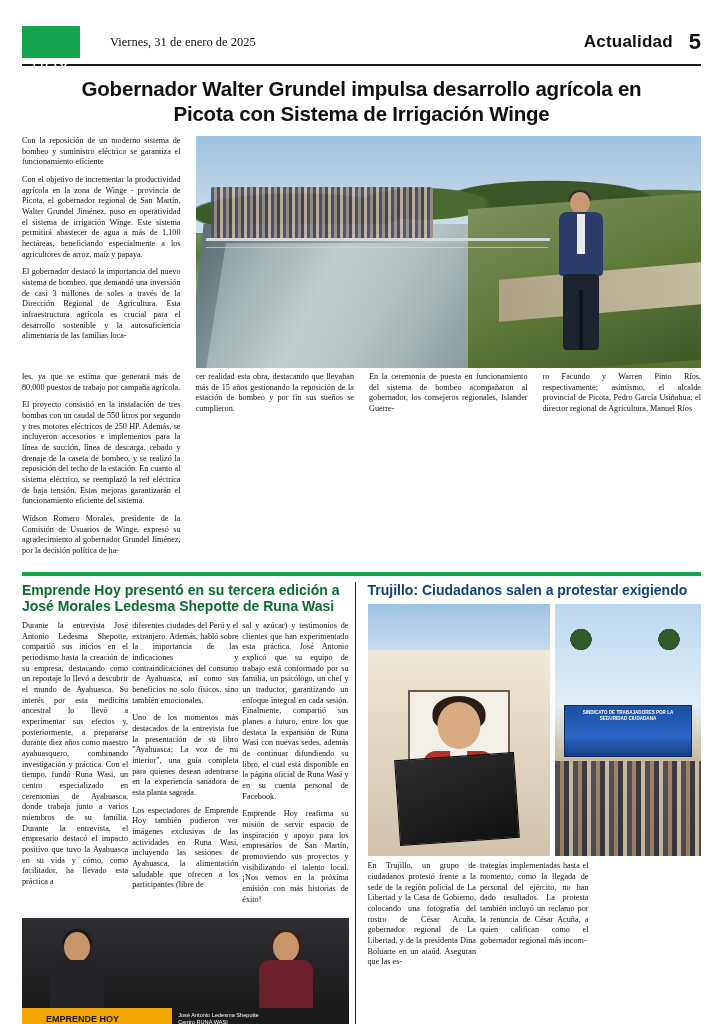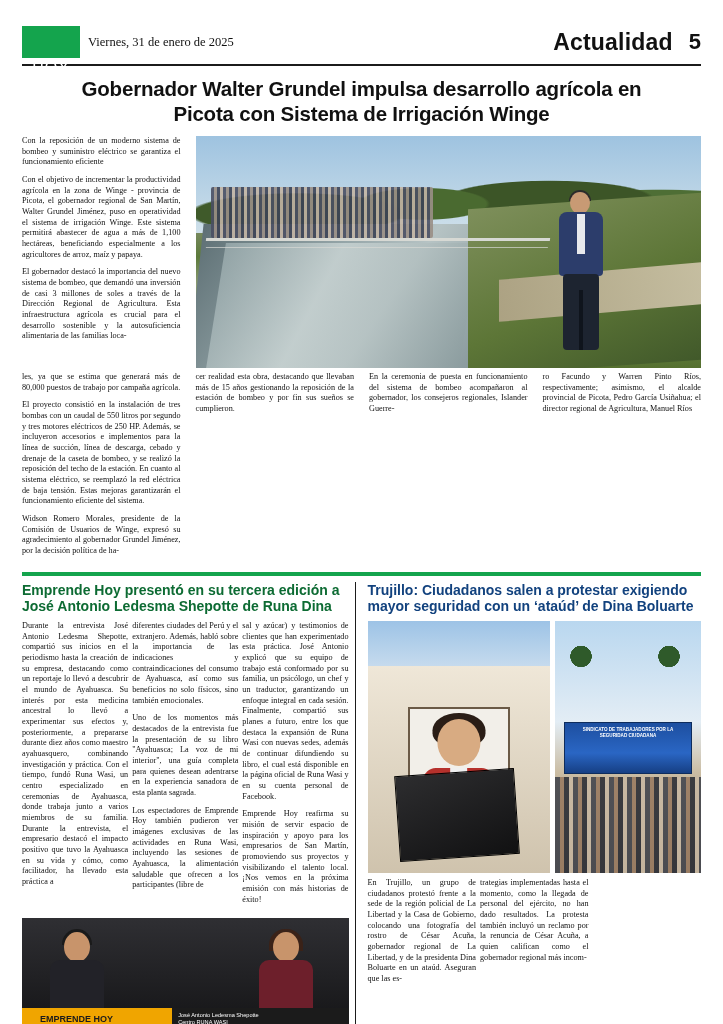--- a/index.html
+++ b/index.html
@@ -36,30 +36,30 @@
     display: flex;
     flex-direction: column;
     align-items: center;
     justify-content: center;
     line-height: 1;
     font-family: "Liberation Sans", sans-serif;
   }
   .logo .l1 { font-size: 8px; letter-spacing: .5px; font-weight: bold; }
   .logo .l2 { font-size: 16px; font-weight: normal; letter-spacing: 1px; margin-top: 44px; }
   .date {
-    margin-left: 8px;
+    margin-left: 30px;
     font-size: 12.5px;
     font-family: "Liberation Serif", serif;
     color: #111;
     flex: 1;
   }
   .section-name {
     font-family: "Liberation Sans", sans-serif;
     font-weight: bold;
-    font-size: 23px;
+    font-size: 17px;
     letter-spacing: .2px;
     margin-right: 16px;
   }
   .page-num {
     font-family: "Liberation Sans", sans-serif;
     font-weight: bold;
     font-size: 22px;
   }
 
   
@@ -204,21 +204,21 @@
   .ep-right .b { background: #6d1f2b; }
   .ep-right .hr2 { background: #3a2218; width: 34px; height: 22px; border-radius: 16px 16px 0 0; }
   .ep-bar {
     position: absolute; left: 0; bottom: 0; width: 100%; height: 22px;
     background: linear-gradient(90deg, #f0a500 0 46%, #1b1b1b 46% 100%);
     display: flex; align-items: center;
   }
   .ep-bar .lbl {
     font-family: "Liberation Sans", sans-serif;
     font-weight: bold; font-size: 9px; color: #1b1b1b;
-    padding-left: 18px; width: 46%;
+    padding-left: 24px; width: 46%;
   }
   .ep-bar .lbl2 {
     font-family: "Liberation Sans", sans-serif;
     font-size: 5.6px; color: #fff; padding-left: 6px; line-height: 1.25;
   }
 
   
   .truj-photos { display: grid; grid-template-columns: 1.25fr 1fr; column-gap: 5px; margin-bottom: 5px; }
   .tp {
     height: 252px; position: relative; overflow: hidden;
@@ -337,21 +337,21 @@
     </div>
   </div>
 
   <div class="divider-green"></div>
 
   <div class="band">
 
     <div class="band-left">
       <div class="subhead">
         <div>Emprende Hoy presentó en su tercera  edición a</div>
-        <div>José Antonio Ledesma Shepotte de Runa Dina</div>
+        <div>José Morales Ledesma Shepotte de Runa Wasi</div>
       </div>
       <div class="cols3">
         <div class="col">
           <p>Durante la entrevista José Antonio Ledesma Shepotte, compartió sus inicios en el periodismo hasta la creación de su empresa, destacando como un reportaje lo llevó a descubrir el mundo de Ayahuasca. Su interés por esta medicina ancestral lo llevó a experimentar sus efectos y, posteriormente, a prepararse durante diez años como maestro ayahuasquero, combinando investigación y práctica. Con el tiempo, fundó Runa Wasi, un centro especializado en ceremonias de Ayahuasca, donde trabaja junto a varios miembros de su familia. Durante la entrevista, el empresario destacó el impacto positivo que tuvo la Ayahuasca en su vida y cómo, como facilitador, ha llevado esta práctica a</p>
         </div>
         <div class="col">
           <p>diferentes ciudades del Perú y el extranjero. Además, habló sobre la importancia de las indicaciones y contraindicaciones del consumo de Ayahuasca, así como sus beneficios no solo físicos, sino también emocionales.</p>
           <p>Uno de los momentos más destacados de la entrevista fue la presentación de su libro "Ayahuasca; La voz de mi interior", una guía completa para quienes desean adentrarse en la experiencia sanadora de esta planta sagrada.</p>
           <p>Los espectadores de Emprende Hoy también pudieron ver imágenes exclusivas de las actividades en Runa Wasi, incluyendo las sesiones de Ayahuasca, la alimentación saludable que ofrecen a los participantes (libre de</p>
         </div>
@@ -378,21 +378,20 @@
             <div class="lbl2">José Antonio Ledesma Shepotte</div>
             <div class="lbl2">Centro RUNA WASI</div>
           </div>
         </div>
       </div>
     </div>
 
     <div>
       <div class="subhead blue">
         <div>Trujillo: Ciudadanos salen a protestar exigiendo</div>
-        <div>mayor seguridad con un ‘ataúd’ de Dina Boluarte</div>
       </div>
 
       <div class="truj-photos">
         <div class="tp">
           <div class="bldg"></div>
           <div class="portrait">
             <div class="hairp"></div>
             <div class="face"></div>
             <div class="body"></div>
             <div class="band2"></div>

